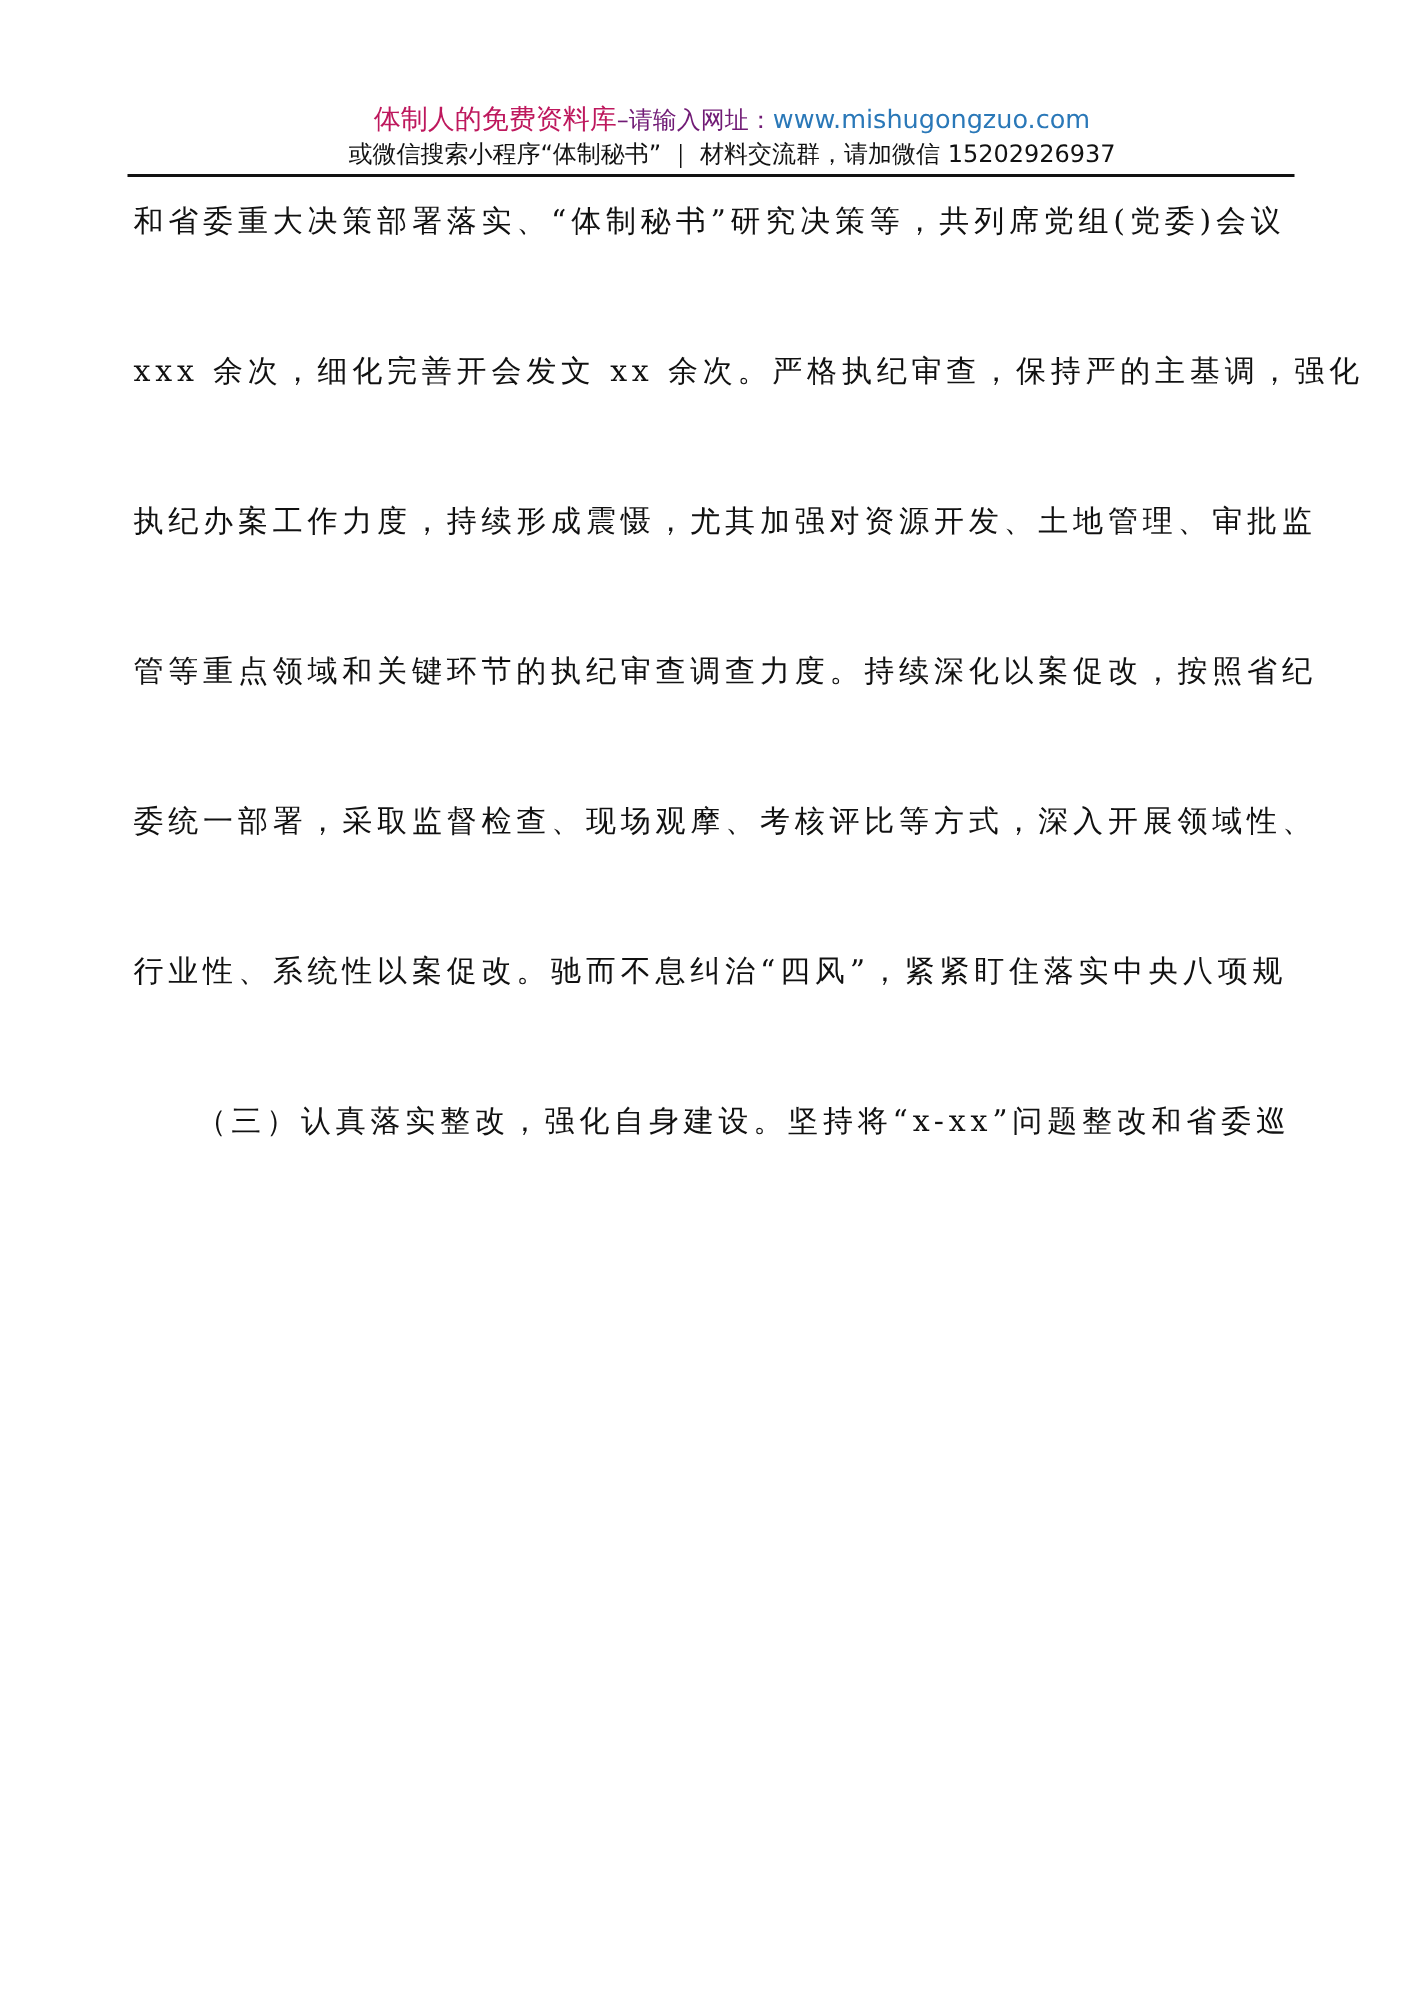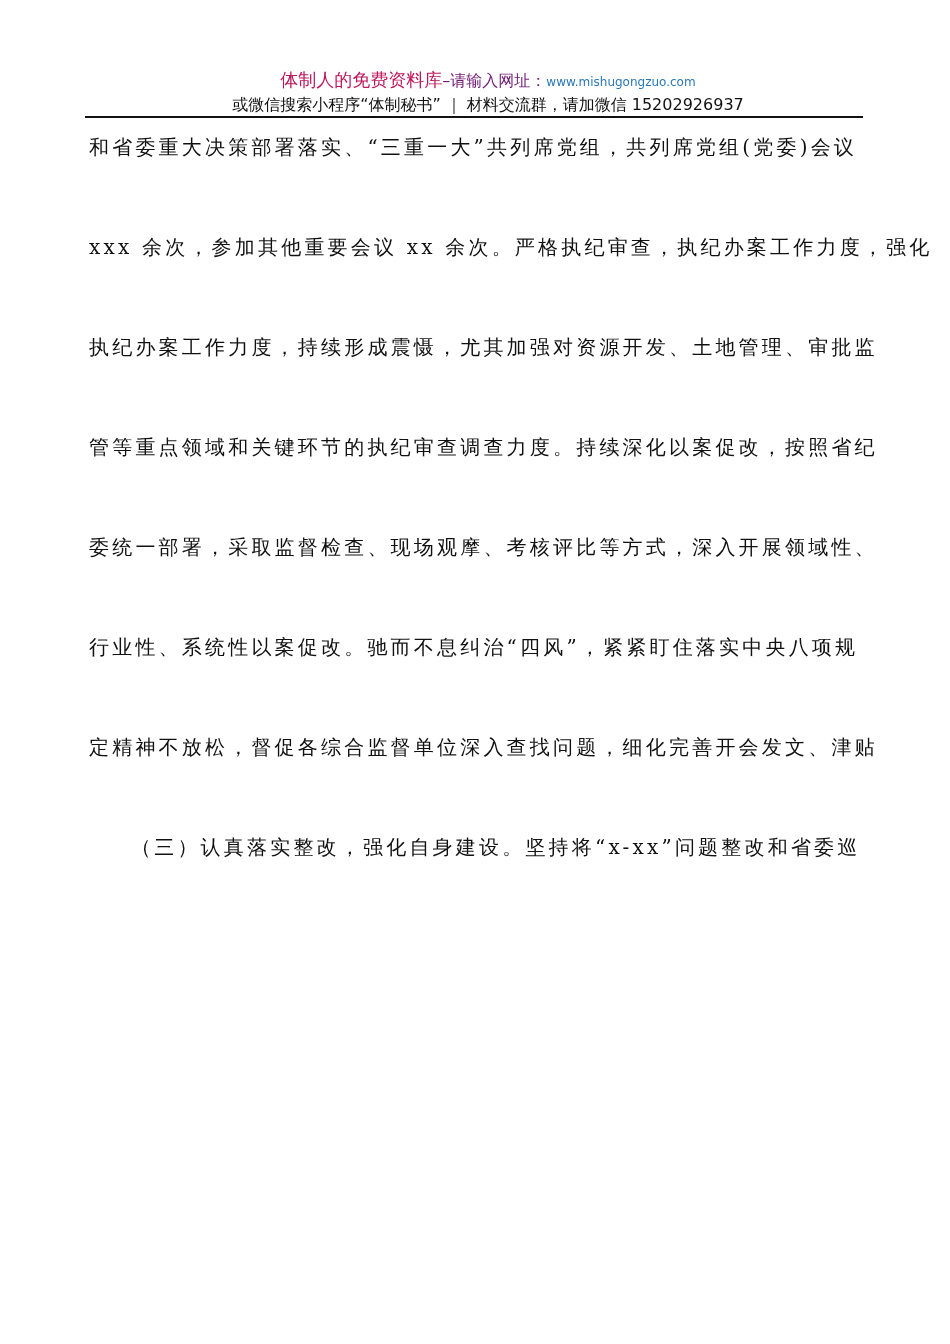--- a/index.html
+++ b/index.html
@@ -32,21 +32,21 @@
     .header-brand {
       color: #be185d;
       font-size: 18px;
     }
     .header-prompt {
       color: #701a75;
       font-size: 16px;
     }
     .header-url {
       color: #2a78b8;
-      font-size: 12px;
+      font-size: 17px;
     }
     .header-line2 {
       font-size: 16px;
       line-height: 22px;
       color: #111111;
       white-space: nowrap;
       margin-left: 28px;
     }
     .header-rule {
       position: absolute;
@@ -82,21 +82,20 @@
 
 <div class="page-header">
   <div class="header-line1">
     <span class="header-brand">体制人的免费资料库</span><span class="header-prompt">–请输入网址：</span><span class="header-url">www.mishugongzuo.com</span>
   </div>
   <div class="header-line2">或微信搜索小程序“体制秘书” ｜ 材料交流群，请加微信 15202926937</div>
 </div>
 <div class="header-rule"></div>
 
 <div class="body-text">
-  <div class="text-line">和省委重大决策部署落实、“三重一大”共列席党组，共列席党组(党委)会议</div>
-  <div class="text-line">xxx 余次，参加其他重要会议 xx 余次。严格执纪审查，执纪办案工作力度，强化</div>
+  <div class="text-line">和省委重大决策部署落实、“体制秘书”研究决策等，共列席党组(党委)会议</div>
+  <div class="text-line">xxx 余次，细化完善开会发文 xx 余次。严格执纪审查，保持严的主基调，强化</div>
   <div class="text-line">执纪办案工作力度，持续形成震慑，尤其加强对资源开发、土地管理、审批监</div>
   <div class="text-line">管等重点领域和关键环节的执纪审查调查力度。持续深化以案促改，按照省纪</div>
   <div class="text-line">委统一部署，采取监督检查、现场观摩、考核评比等方式，深入开展领域性、</div>
   <div class="text-line">行业性、系统性以案促改。驰而不息纠治“四风”，紧紧盯住落实中央八项规</div>
-  <div class="text-line">定精神不放松，督促各综合监督单位深入查找问题，细化完善开会发文、津贴</div>
   <div class="text-line indent">（三）认真落实整改，强化自身建设。坚持将“x-xx”问题整改和省委巡</div>
 </div>
 
 </body></html>

